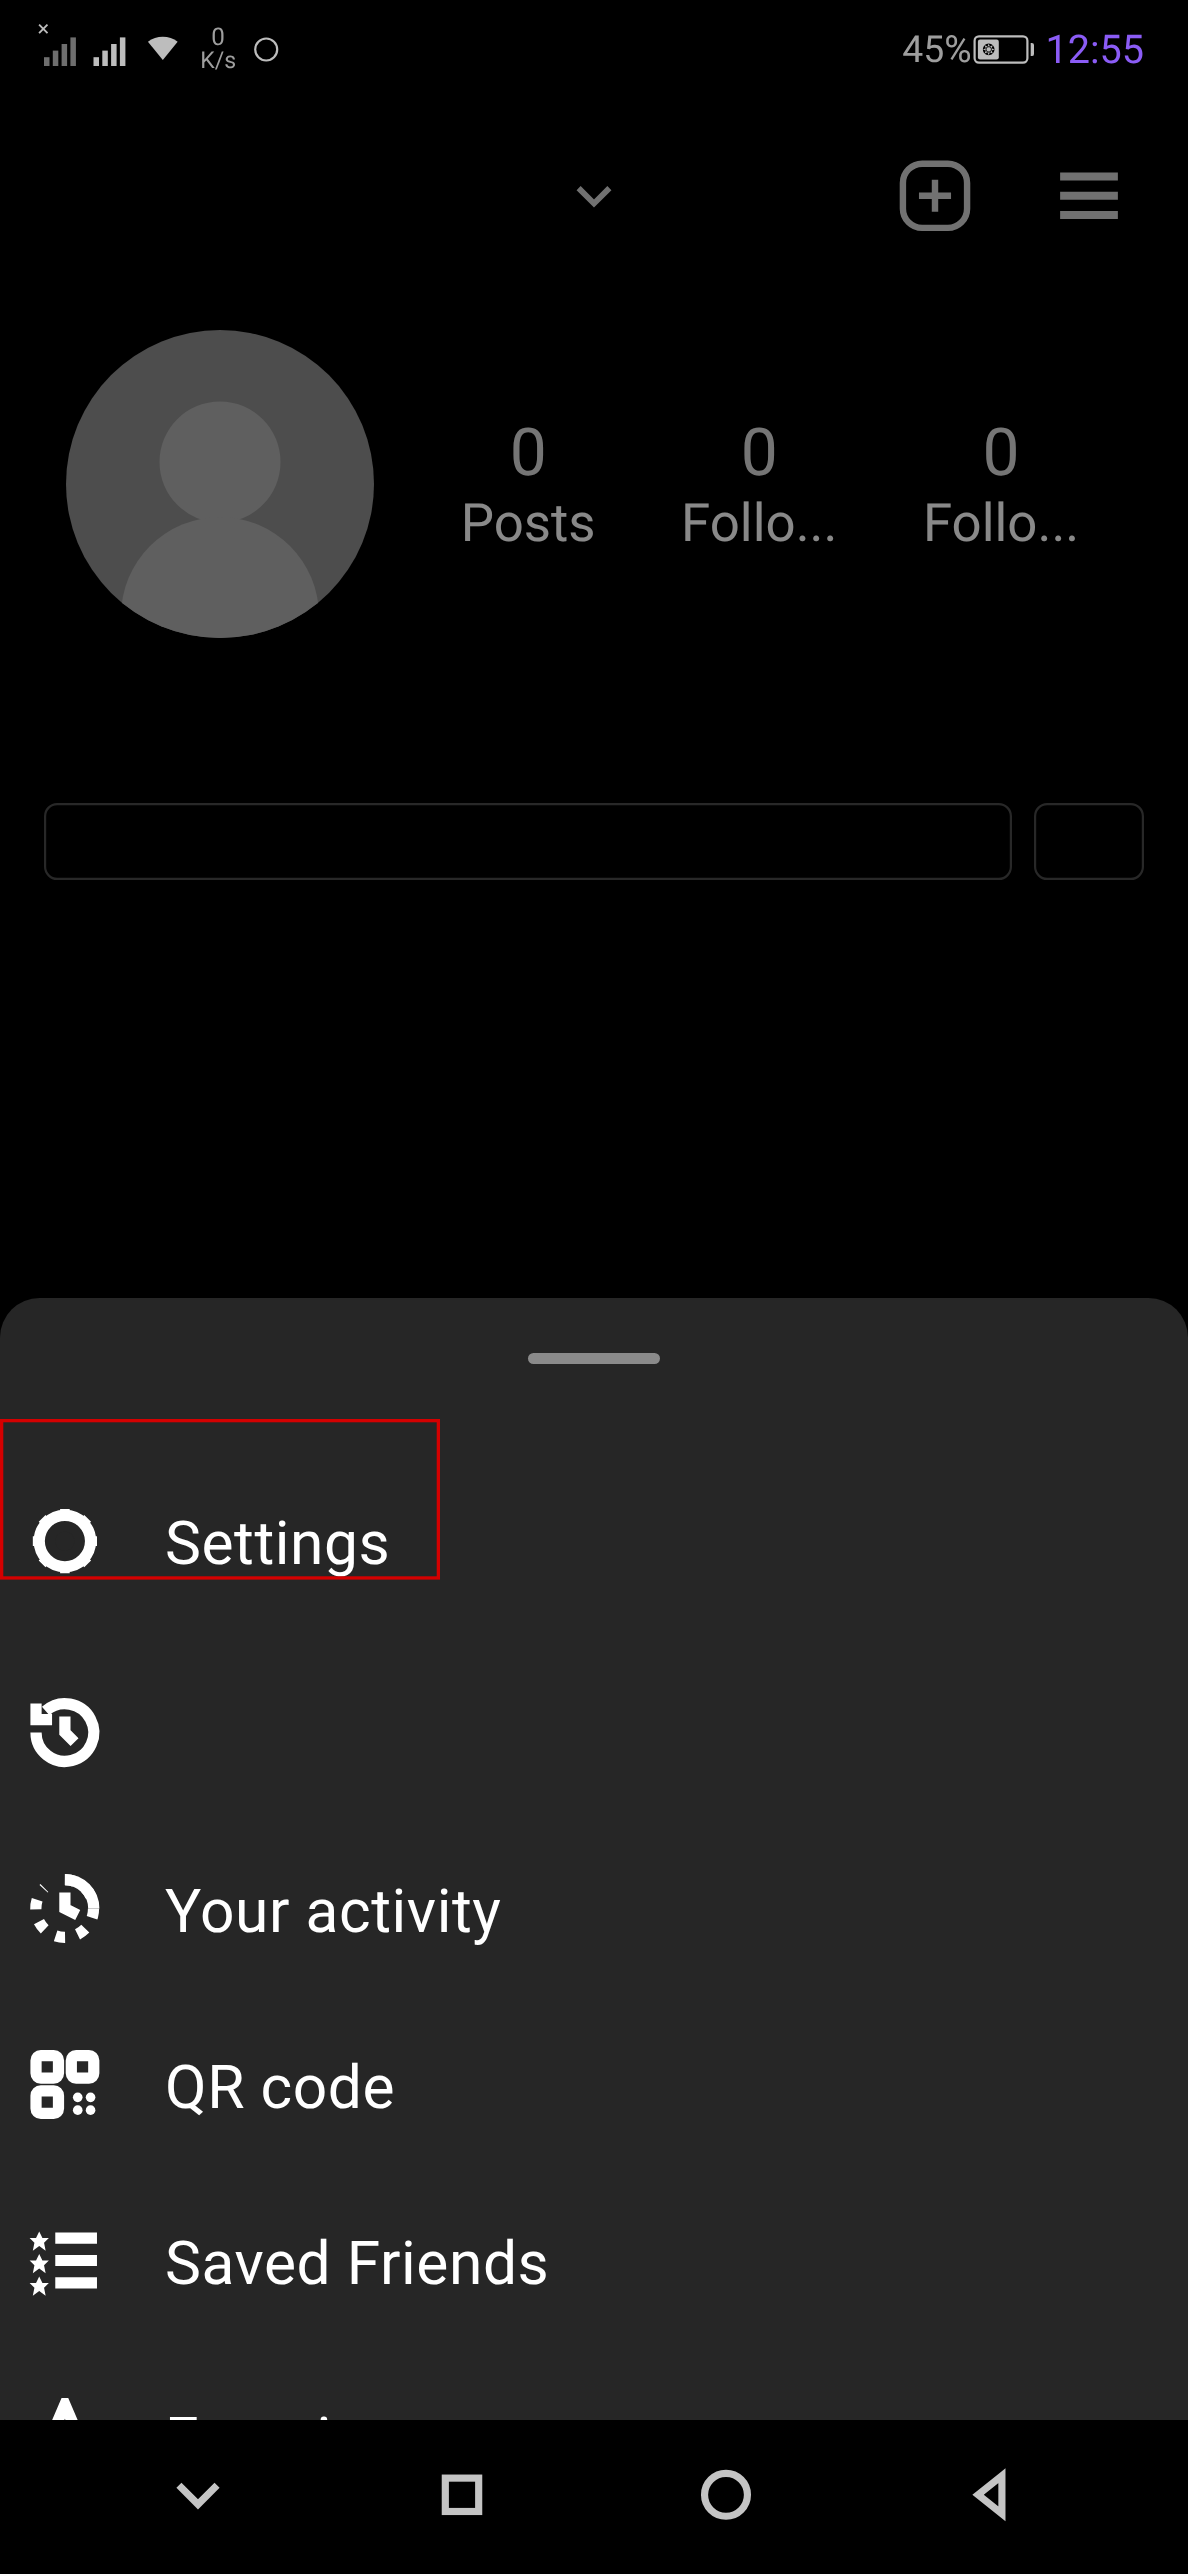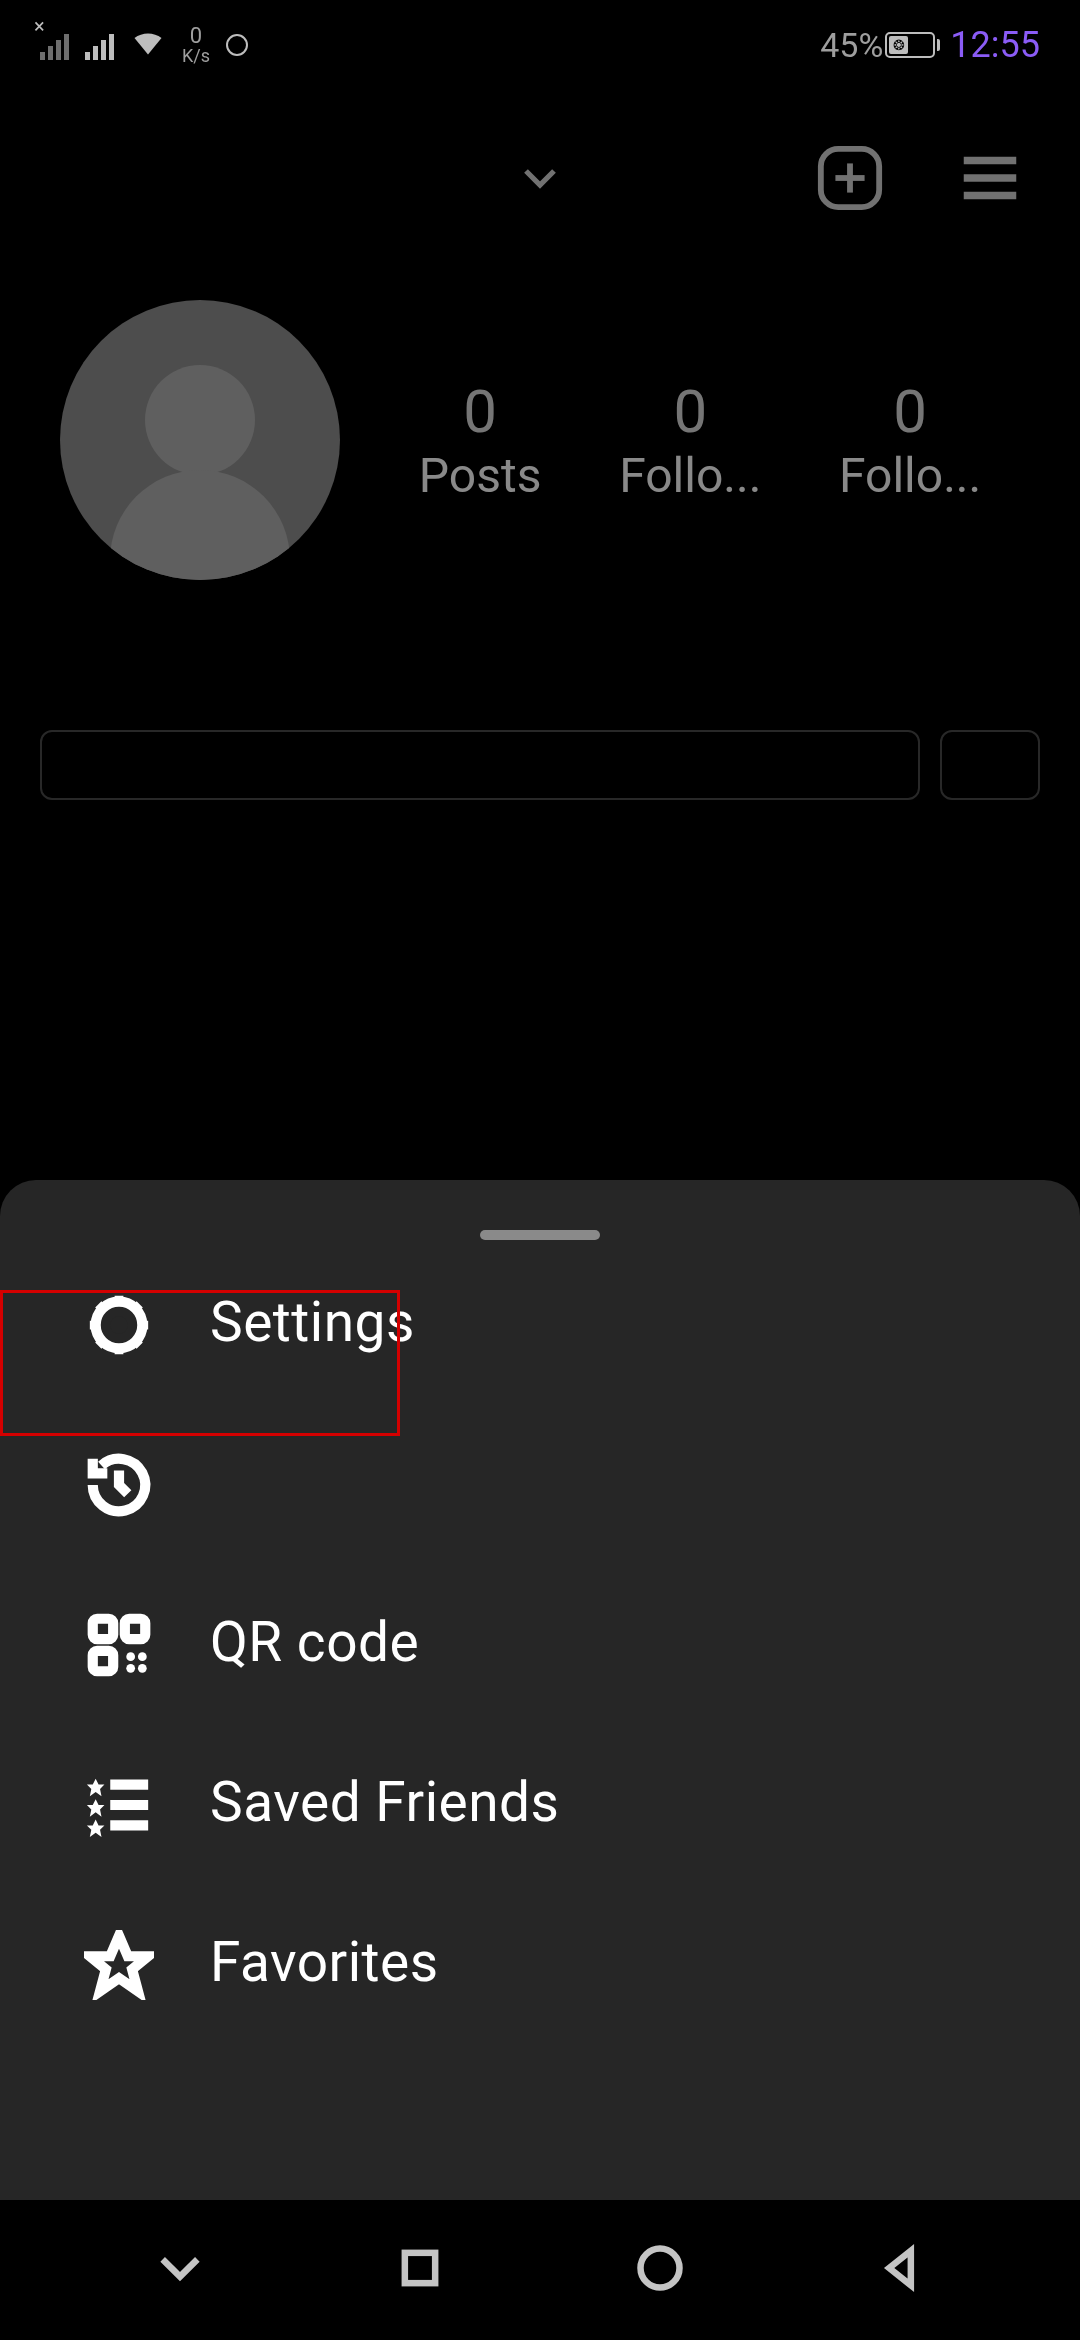--- a/index.html
+++ b/index.html
@@ -14,21 +14,21 @@
   .signal-bars .b1 { height: 8px; }
   .signal-bars .b2 { height: 14px; }
   .signal-bars .b3 { height: 20px; }
   .signal-bars .b4 { height: 26px; }
   .signal-bars.full span { background: #bdbdbd; }
   .signal-x { position: relative; }
   .signal-x::after { content: "×"; position: absolute; top: -16px; left: -6px; font-size: 20px; color: #bdbdbd; }
   .wifi-icon svg { width: 36px; height: 36px; }
   .speed { display: flex; flex-direction: column; align-items: center; line-height: 1; }
   .speed-num { font-size: 22px; }
-  .speed-unit { font-size: 18px; }
+  .speed-unit { font-size: 21px; }
   .circle-ind { width: 22px; height: 22px; border: 2.5px solid #bdbdbd; border-radius: 50%; }
   .battery { display: flex; align-items: center; gap: 2px; }
   .battery-body { width: 50px; height: 26px; border: 2.5px solid #bdbdbd; border-radius: 5px; position: relative; display: flex; align-items: center; padding: 2px; }
   .battery-fill { width: 45%; height: 100%; background: #bdbdbd; border-radius: 2px; display: flex; align-items: center; justify-content: center; }
   .battery-leaf { font-size: 14px; color: #000; }
   .battery-tip { width: 3px; height: 12px; background: #bdbdbd; border-radius: 0 2px 2px 0; }
   .time { font-size: 36px; color: #8b5cf6; margin-left: 8px; }
   
   
   .profile-page { opacity: 0.6; }
@@ -46,21 +46,21 @@
   .stat-num { font-size: 60px; font-weight: 400; color: #c4c4c4; }
   .stat-label { font-size: 48px; color: #e5e5e5; white-space: nowrap; overflow: hidden; text-overflow: ellipsis; max-width: 200px; }
   
   .buttons-row { display: flex; gap: 20px; padding: 90px 40px 0; }
   .btn-outline { flex: 1; height: 70px; border: 2px solid #444; border-radius: 12px; }
   .btn-outline.small { flex: 0 0 100px; }
   
   
   .sheet { position: absolute; left: 0; right: 0; bottom: 140px; top: 1180px; background: #262626; border-radius: 36px 36px 0 0; padding-top: 50px; }
   .sheet-handle { width: 120px; height: 10px; background: #8a8a8a; border-radius: 6px; margin: 0 auto 50px; }
-  .menu-item { display: flex; align-items: flex-start; gap: 56px; padding: 0 84px; height: 160px; }
+  .menu-item { display: flex; align-items: flex-end; gap: 56px; padding: 0 24px; height: 160px; }
   .menu-item.highlight { outline: 3px solid #d40000; outline-offset: -3px; width: 400px; height: 146px; margin-bottom: 14px; }
   .menu-icon { width: 70px; height: 70px; display: flex; align-items: center; justify-content: center; flex-shrink: 0; }
   .menu-icon svg { width: 70px; height: 70px; stroke: #fff; fill: none; stroke-width: 3.5; }
   .menu-label { font-size: 55px; font-weight: 400; color: #fff; letter-spacing: 0.5px; }
   
   
   .nav-bar { position: absolute; left: 0; right: 0; bottom: 0; height: 140px; background: #000; display: flex; align-items: center; justify-content: space-around; padding: 0 60px; }
   .nav-btn svg { width: 52px; height: 52px; stroke: #c4c4c4; fill: none; stroke-width: 3; }
 </style>
 </head>
@@ -172,20 +172,30 @@
   <div class="menu-item">
     <span class="menu-icon">
       <svg viewBox="0 0 24 24">
           <path d="M3 12a9 9 0 1 0 3-6.7"></path>
           <polyline points="3 3 3 8 8 8"></polyline>
           <polyline points="12 7 12 12 15 15"></polyline>
         </svg>
     </span>
   </div>
 
+  <div class="menu-item">
+    <span class="menu-icon">
+      <svg viewBox="0 0 24 24">
+          <path d="M12 3a9 9 0 1 1-6.4 2.6" stroke-dasharray="3 4"></path>
+          <path d="M12 3a9 9 0 0 1 9 9"></path>
+          <polyline points="12 7 12 12 16 14"></polyline>
+        </svg>
+    </span>
+    <span class="menu-label">Your activity</span>
+  </div>
 
   <div class="menu-item">
     <span class="menu-icon">
       <svg viewBox="0 0 24 24">
           <rect x="3" y="3" width="7" height="7" rx="1.5"></rect>
           <rect x="14" y="3" width="7" height="7" rx="1.5"></rect>
           <rect x="3" y="14" width="7" height="7" rx="1.5"></rect>
           <circle cx="16" cy="16" r="1.5" fill="#fff" stroke="none"></circle>
           <circle cx="20" cy="16" r="1.5" fill="#fff" stroke="none"></circle>
           <circle cx="16" cy="20" r="1.5" fill="#fff" stroke="none"></circle>

